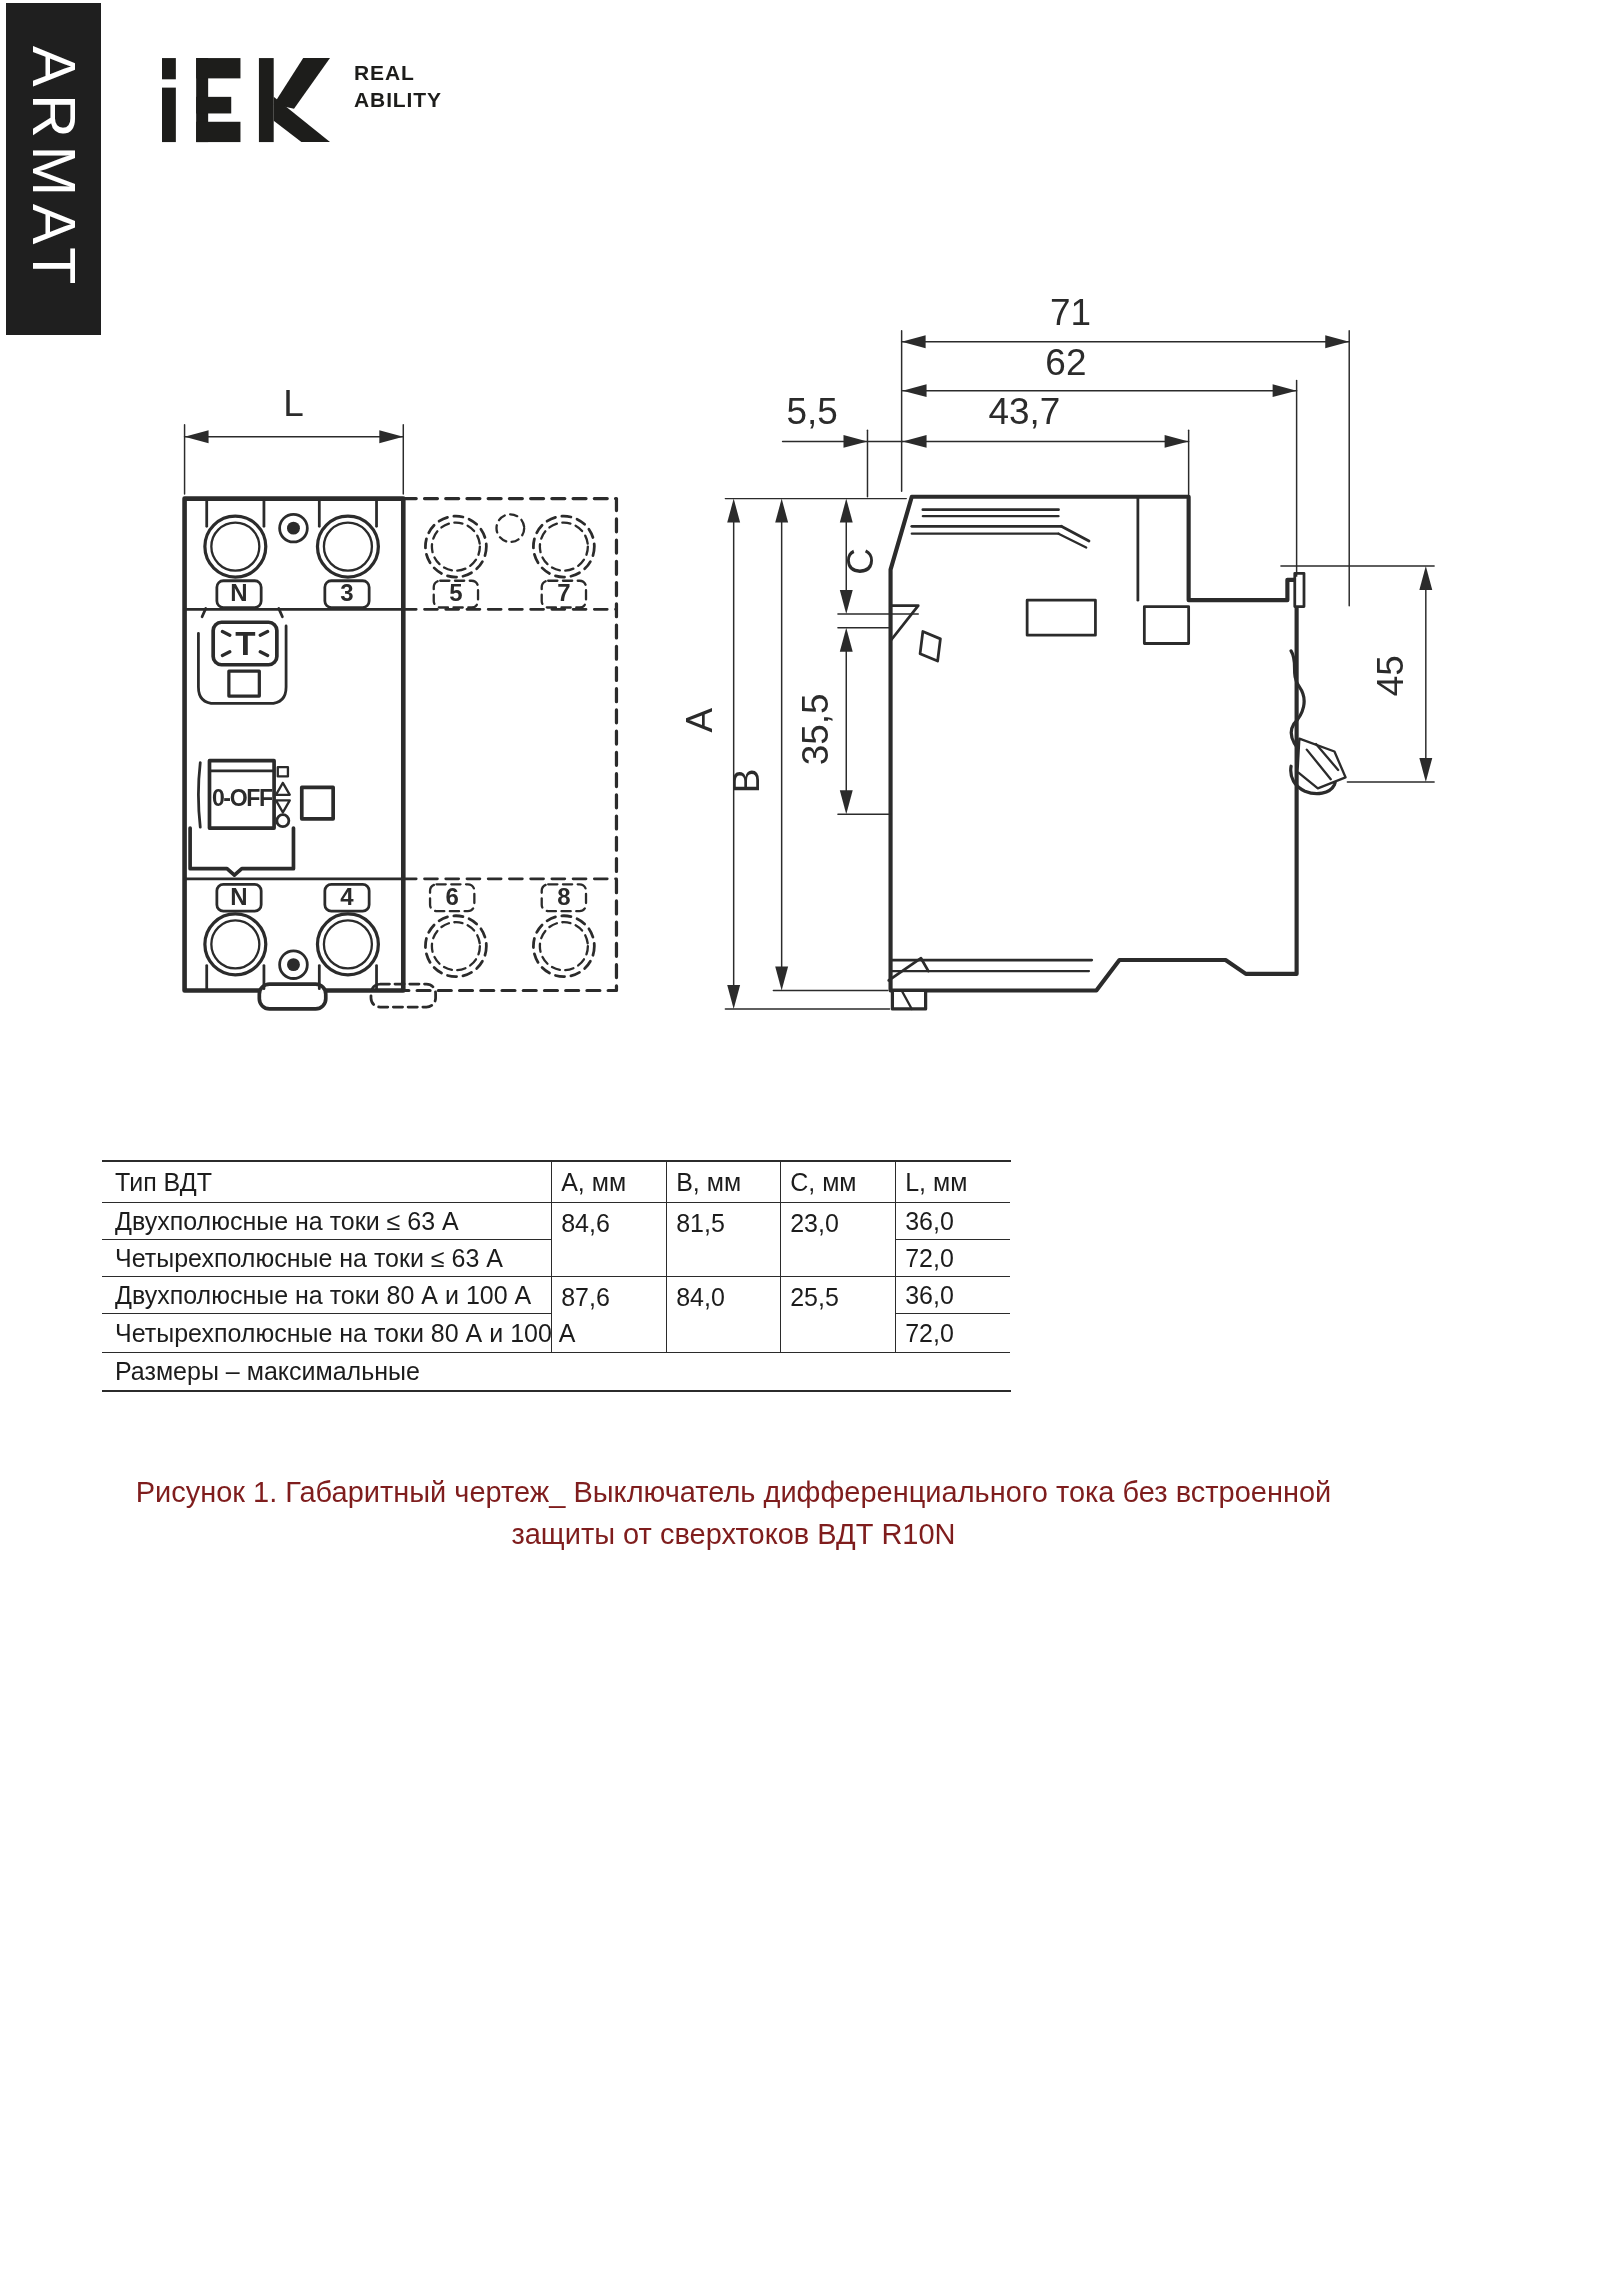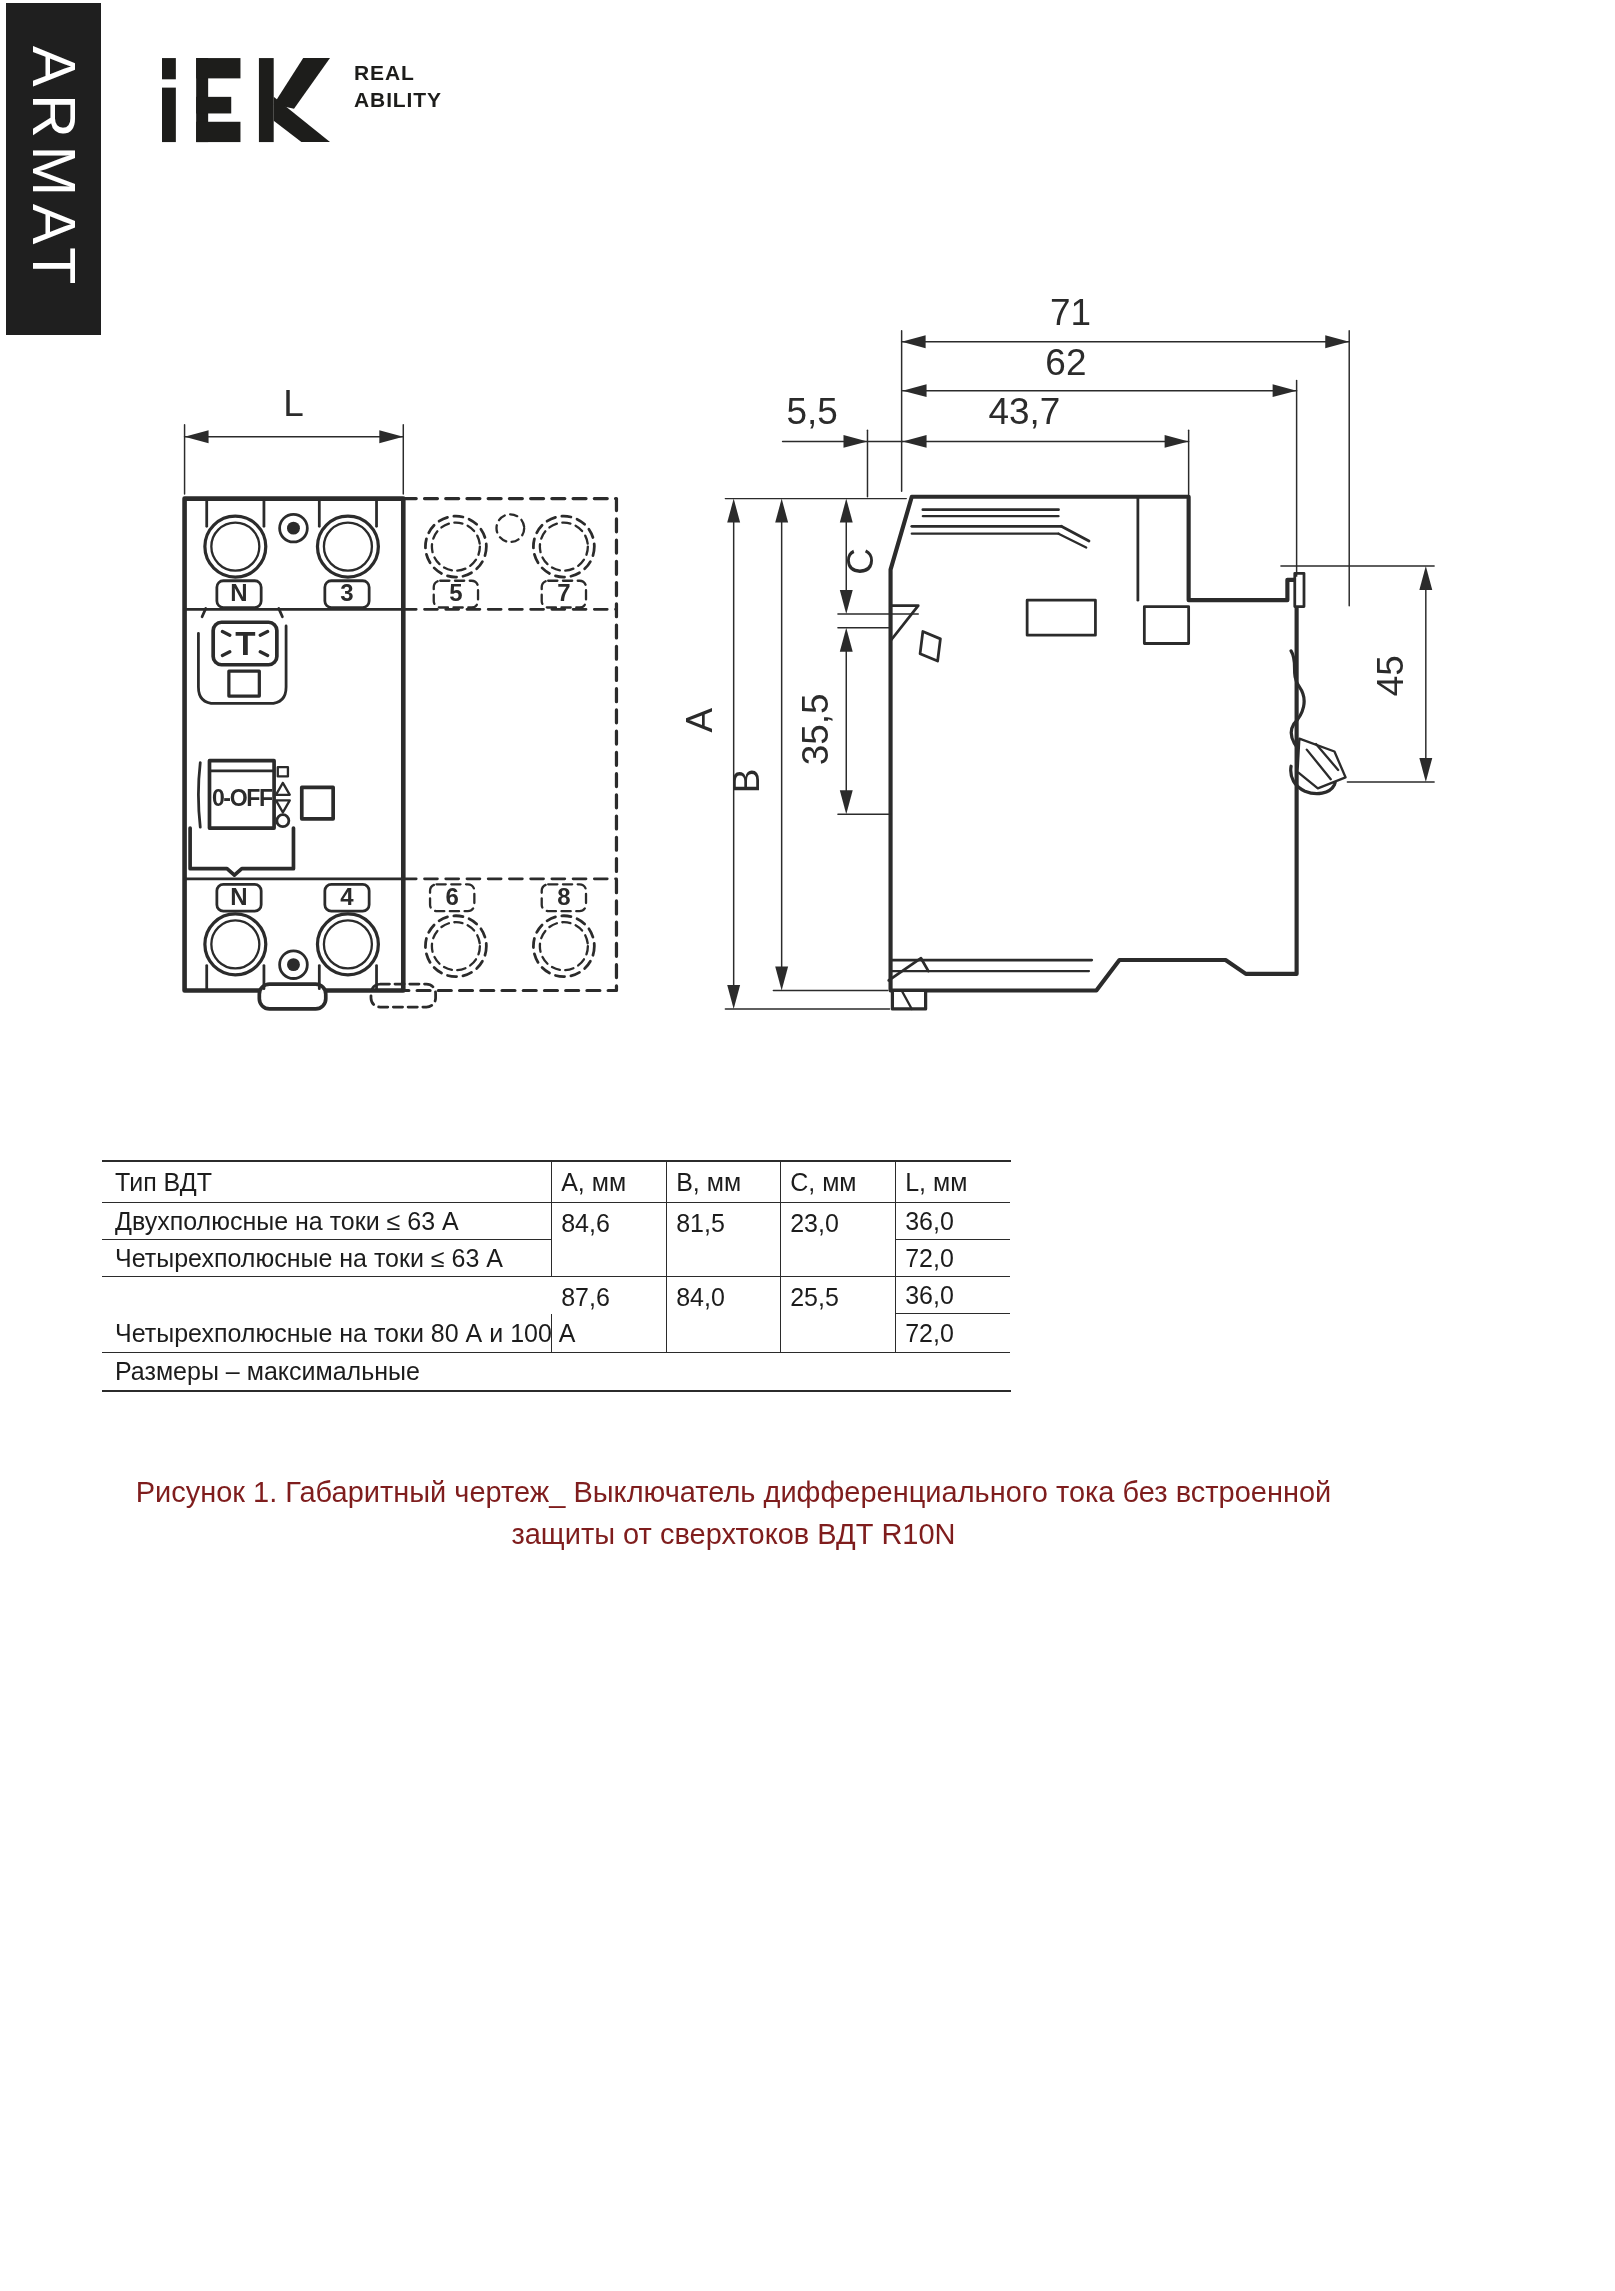--- a/index.html
+++ b/index.html
@@ -293,20 +293,21 @@
 
   <div class="cell br bbt" style="grid-row:2;grid-column:1">Двухполюсные на токи ≤ 63 А</div>
   <div class="cell val merged br bb" style="grid-row:2/4;grid-column:2">84,6</div>
   <div class="cell val merged br bb" style="grid-row:2/4;grid-column:3">81,5</div>
   <div class="cell val merged br bb" style="grid-row:2/4;grid-column:4">23,0</div>
   <div class="cell val bbt" style="grid-row:2;grid-column:5">36,0</div>
 
   <div class="cell br bb" style="grid-row:3;grid-column:1">Четырехполюсные на токи ≤ 63 А</div>
   <div class="cell val bb" style="grid-row:3;grid-column:5">72,0</div>
 
+  <div class="cell br bbt" style="grid-row:4;grid-column:1">Двухполюсные на токи 80 А и 100 А</div>
   <div class="cell val merged br bb" style="grid-row:4/6;grid-column:2">87,6</div>
   <div class="cell val merged br bb" style="grid-row:4/6;grid-column:3">84,0</div>
   <div class="cell val merged br bb" style="grid-row:4/6;grid-column:4">25,5</div>
   <div class="cell val bbt" style="grid-row:4;grid-column:5">36,0</div>
 
   <div class="cell br bb" style="grid-row:5;grid-column:1">Четырехполюсные на токи 80 А и 100 А</div>
   <div class="cell val bb" style="grid-row:5;grid-column:5">72,0</div>
 
   <div class="cell" style="grid-row:6;grid-column:1/6">Размеры – максимальные</div>
 </div>

